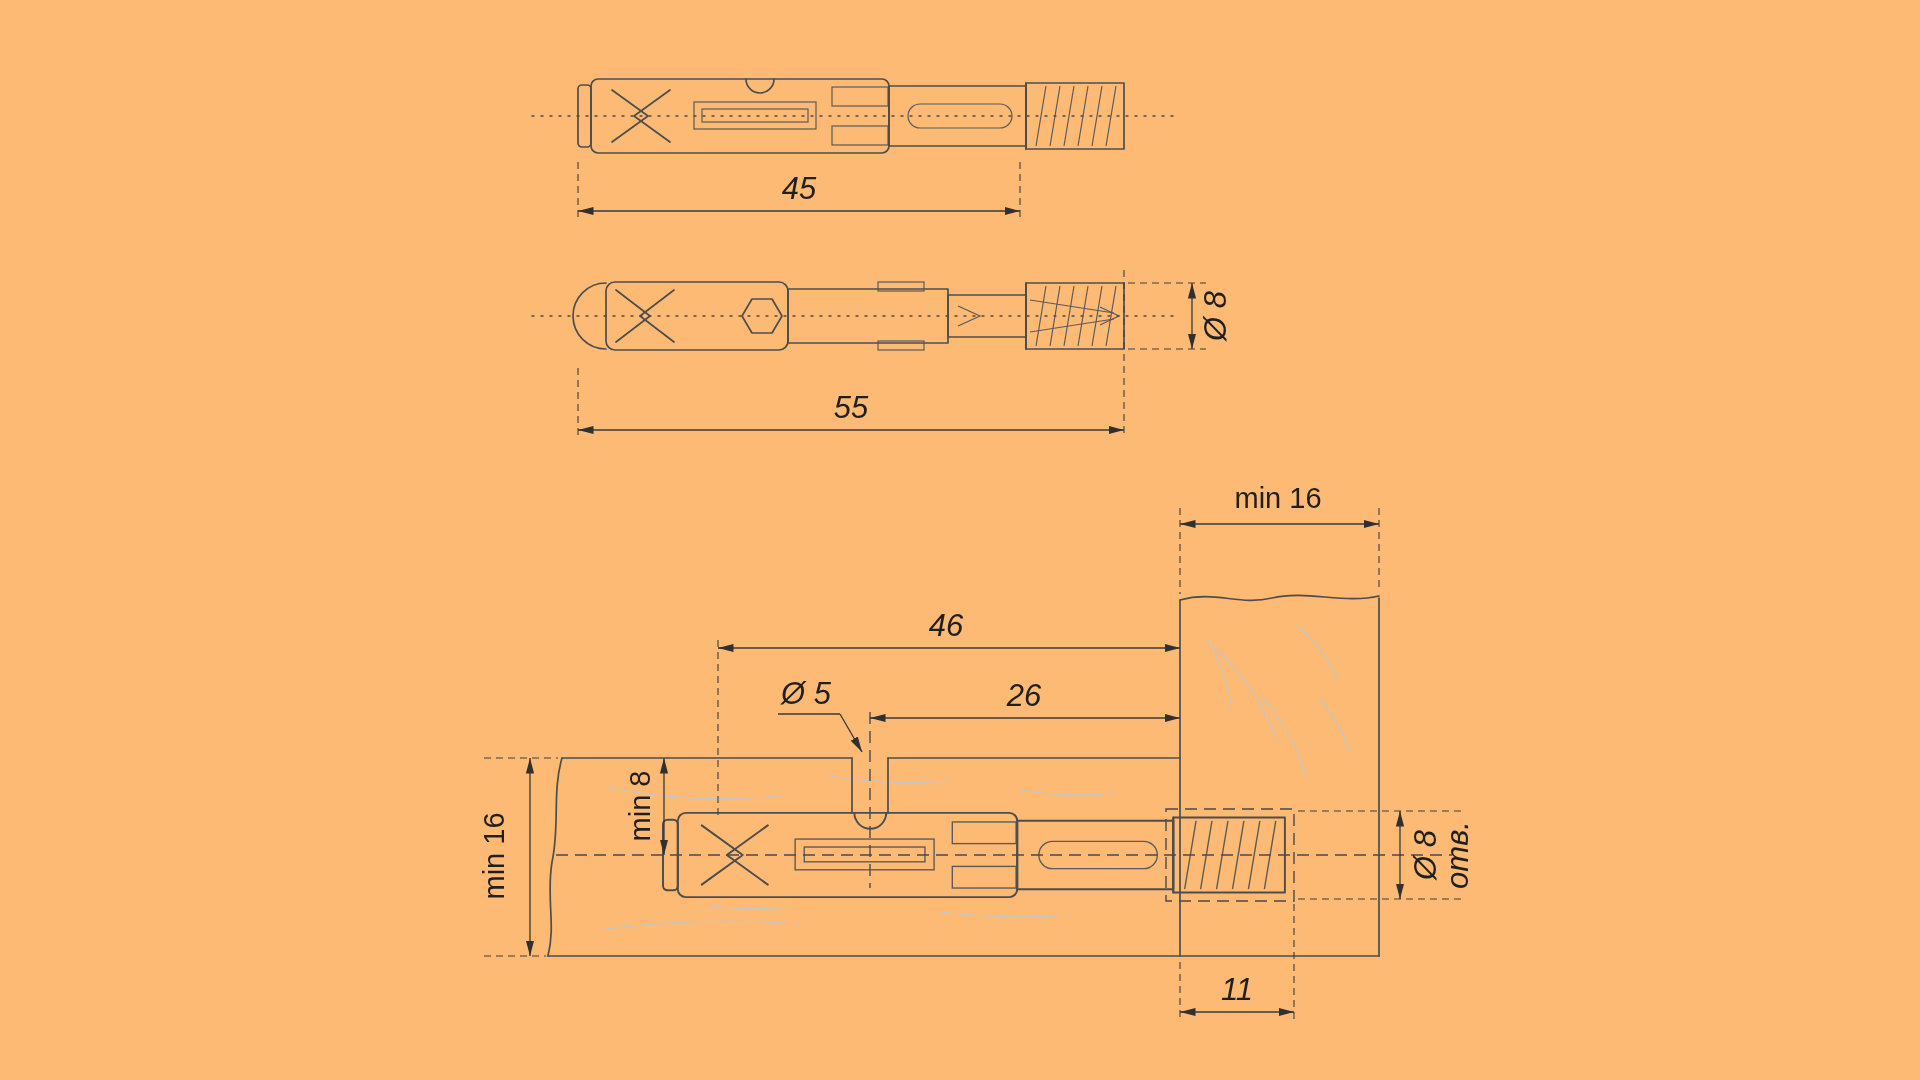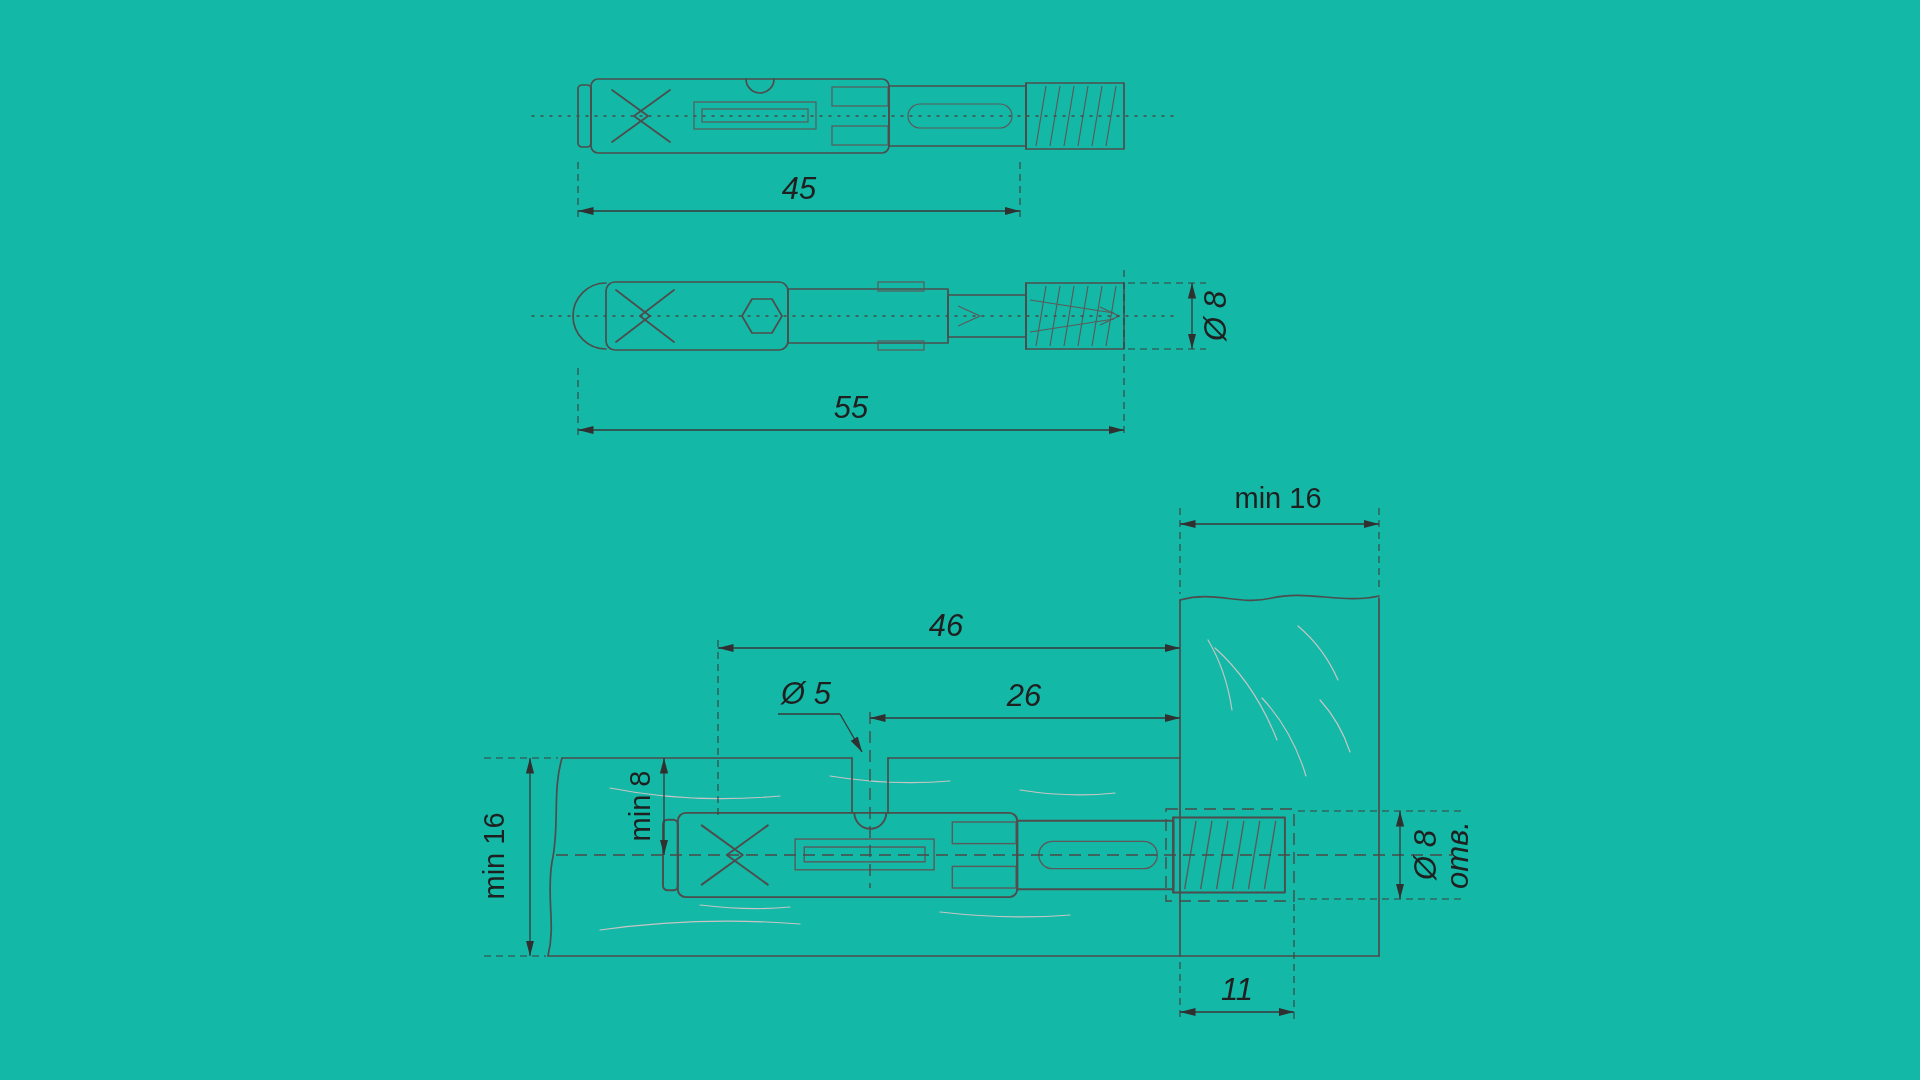--- a/index.html
+++ b/index.html
@@ -1,16 +1,16 @@
 <!DOCTYPE html>
 <html><head>
 <meta charset="utf-8">
 <style>
   html,body{margin:0;padding:0;background:#ffffff;}
-  .canvas{width:1920px;height:1080px;background:#14b8a6;overflow:hidden;}
+  .canvas{width:1920px;height:1080px;background:#fdba74;overflow:hidden;}
   svg{display:block;}
   .part{stroke:#4d4d4d;stroke-width:1.7;fill:none;stroke-linejoin:round;stroke-linecap:round;}
   .thin{stroke:#5a5a5a;stroke-width:1.2;fill:none;}
   .dim{stroke:#383838;stroke-width:1.3;fill:none;}
   .ext{stroke:#3f3f3f;stroke-width:1.1;fill:none;stroke-dasharray:7 5;}
   .axis{stroke:#4a4a4a;stroke-width:1.4;fill:none;stroke-dasharray:2 7;stroke-linecap:round;}
   .hid{stroke:#4a4a4a;stroke-width:1.4;fill:none;stroke-dasharray:12 7;}
   .grain{stroke:#c5c5c5;stroke-width:1.2;fill:none;stroke-linecap:round;}
   text{font-family:"Liberation Sans","DejaVu Sans",sans-serif;fill:#1f1f1f;}
   .num{font-style:italic;font-size:31px;text-anchor:middle;}

